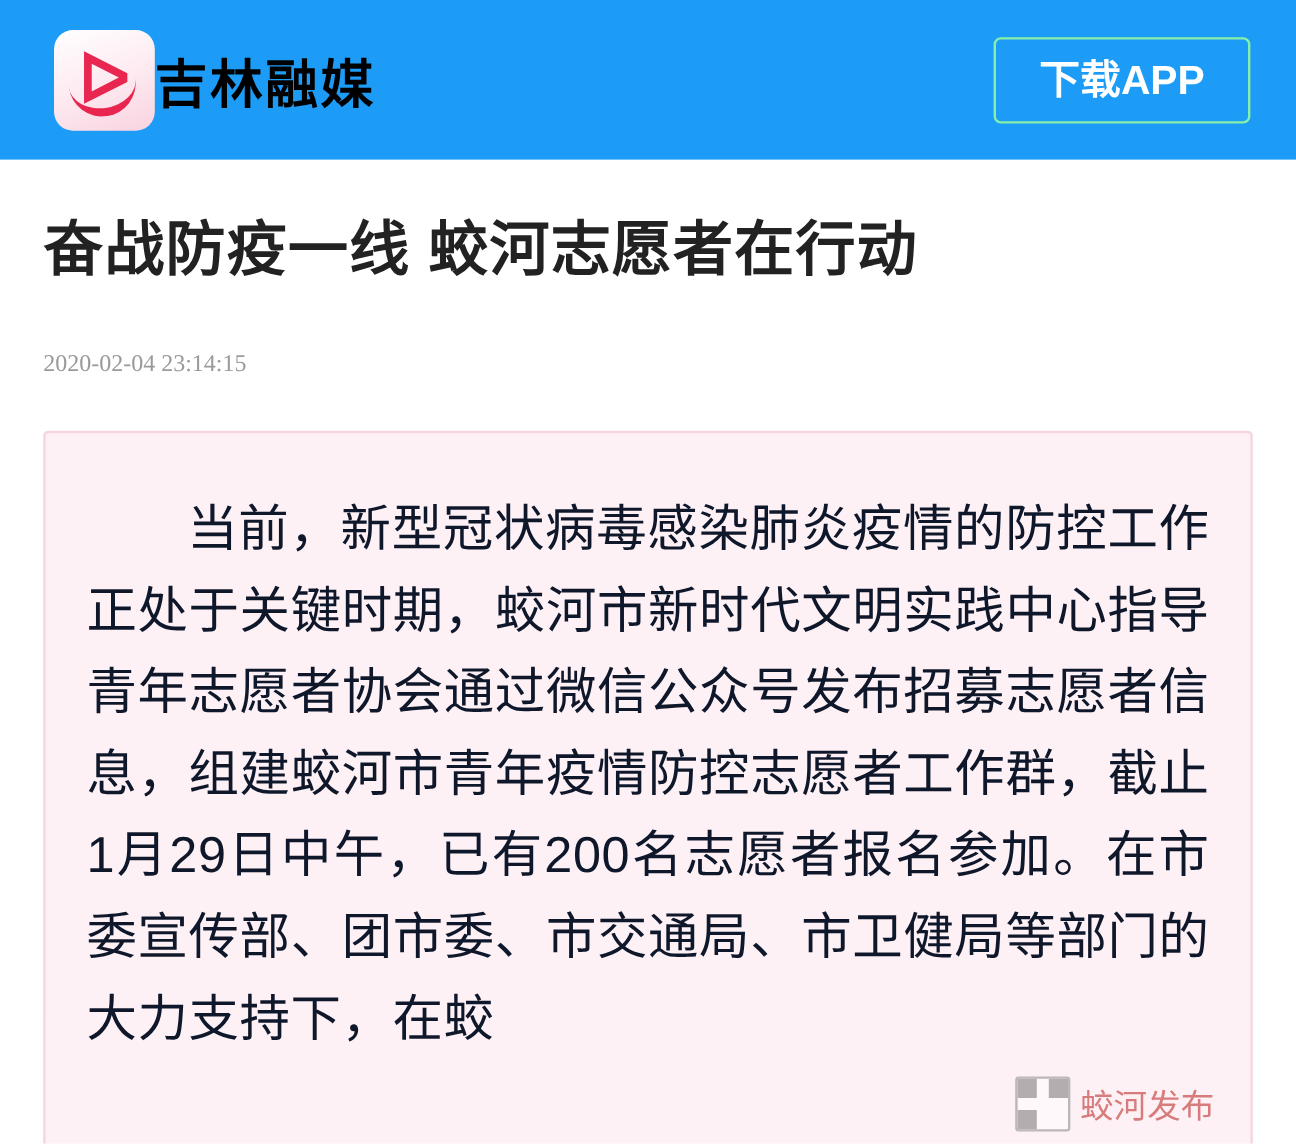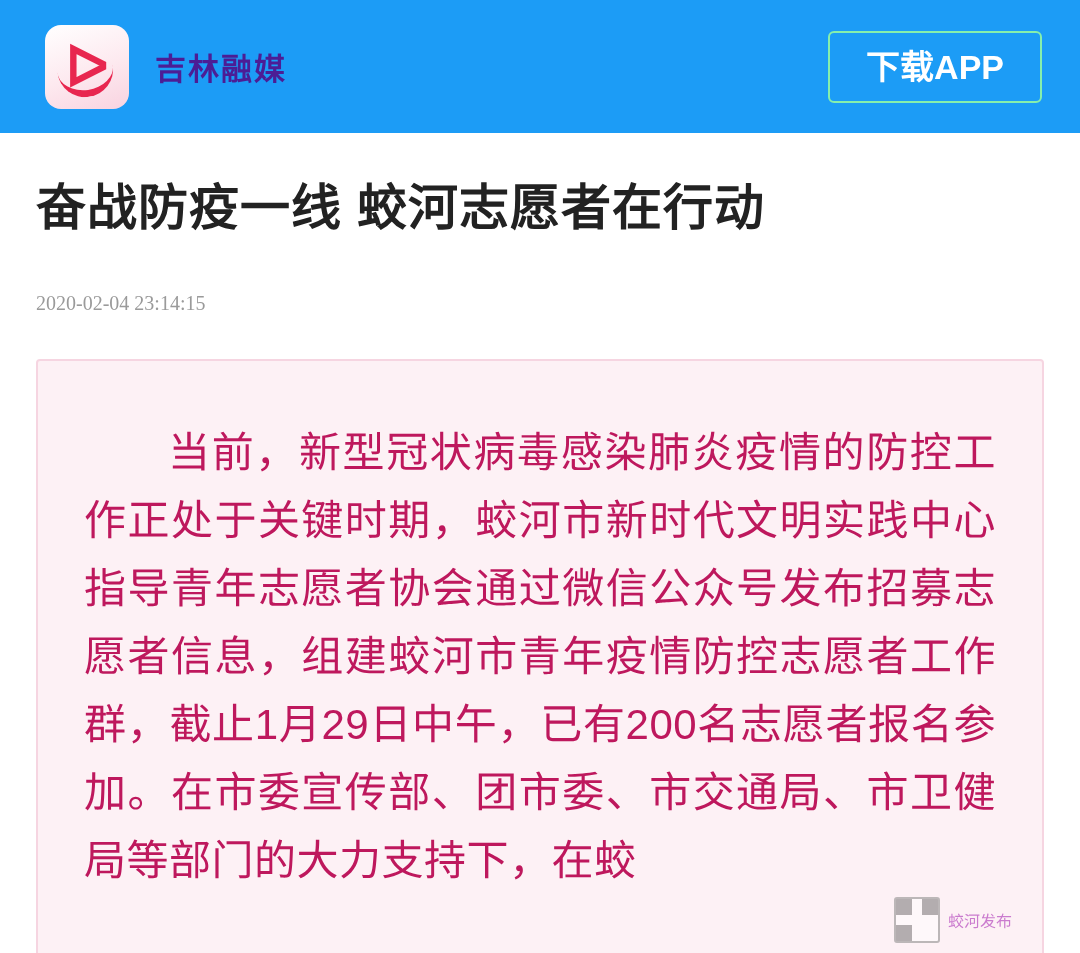--- a/index.html
+++ b/index.html
@@ -54,25 +54,24 @@
     position: absolute;
     left: 14px;
     bottom: 12px;
     width: 56px;
     height: 22px;
     border-bottom: 7px solid #e8264f;
     border-radius: 0 0 40px 40px;
     transform: rotate(-8deg);
   }
   .brand-name {
-    color: #4c1d95;
-    font-size: 31px;
+    color: #000000;
+    font-size: 44px;
     font-weight: 700;
     letter-spacing: 2px;
-    margin-left: 26px;
     white-space: nowrap;
   }
   .download-btn {
     flex: 0 0 auto;
     border: 2px solid #86efac;
     border-radius: 6px;
     color: #ffffff;
     font-size: 34px;
     font-weight: 700;
     padding: 17px 36px;
@@ -109,25 +108,25 @@
     border-radius: 4px;
     padding: 46px 34px 30px 34px;
     box-sizing: border-box;
     position: relative;
     height: 600px;
     overflow: hidden;
   }
   .body-text {
     font-size: 42px;
     line-height: 1.62;
-    color: #be185d;
+    color: #0f172a;
     text-align: justify;
     text-indent: 2em;
     letter-spacing: 0.5px;
-    margin: 12px;
+    margin: 0;
   }
 
   
   .wm {
     position: absolute;
     right: 30px;
     bottom: 14px;
     display: flex;
     align-items: center;
     opacity: 0.55;
@@ -139,22 +138,22 @@
       linear-gradient(#777 0 0) 0 0/16px 16px no-repeat,
       linear-gradient(#777 0 0) 100% 0/16px 16px no-repeat,
       linear-gradient(#777 0 0) 0 100%/16px 16px no-repeat,
       linear-gradient(#fff 0 0) 0 0/100% 100% no-repeat;
     border: 2px solid #888;
     box-sizing: border-box;
     border-radius: 3px;
   }
   .wm-text {
     margin-left: 8px;
-    font-size: 16px;
-    color: #a21caf;
+    font-size: 28px;
+    color: #b91c1c;
     white-space: nowrap;
   }
 </style>
 </head>
 <body>
 
 <div class="topbar">
   <div class="brand">
     <div class="logo">
       <div class="glyph">ᐅ</div>

